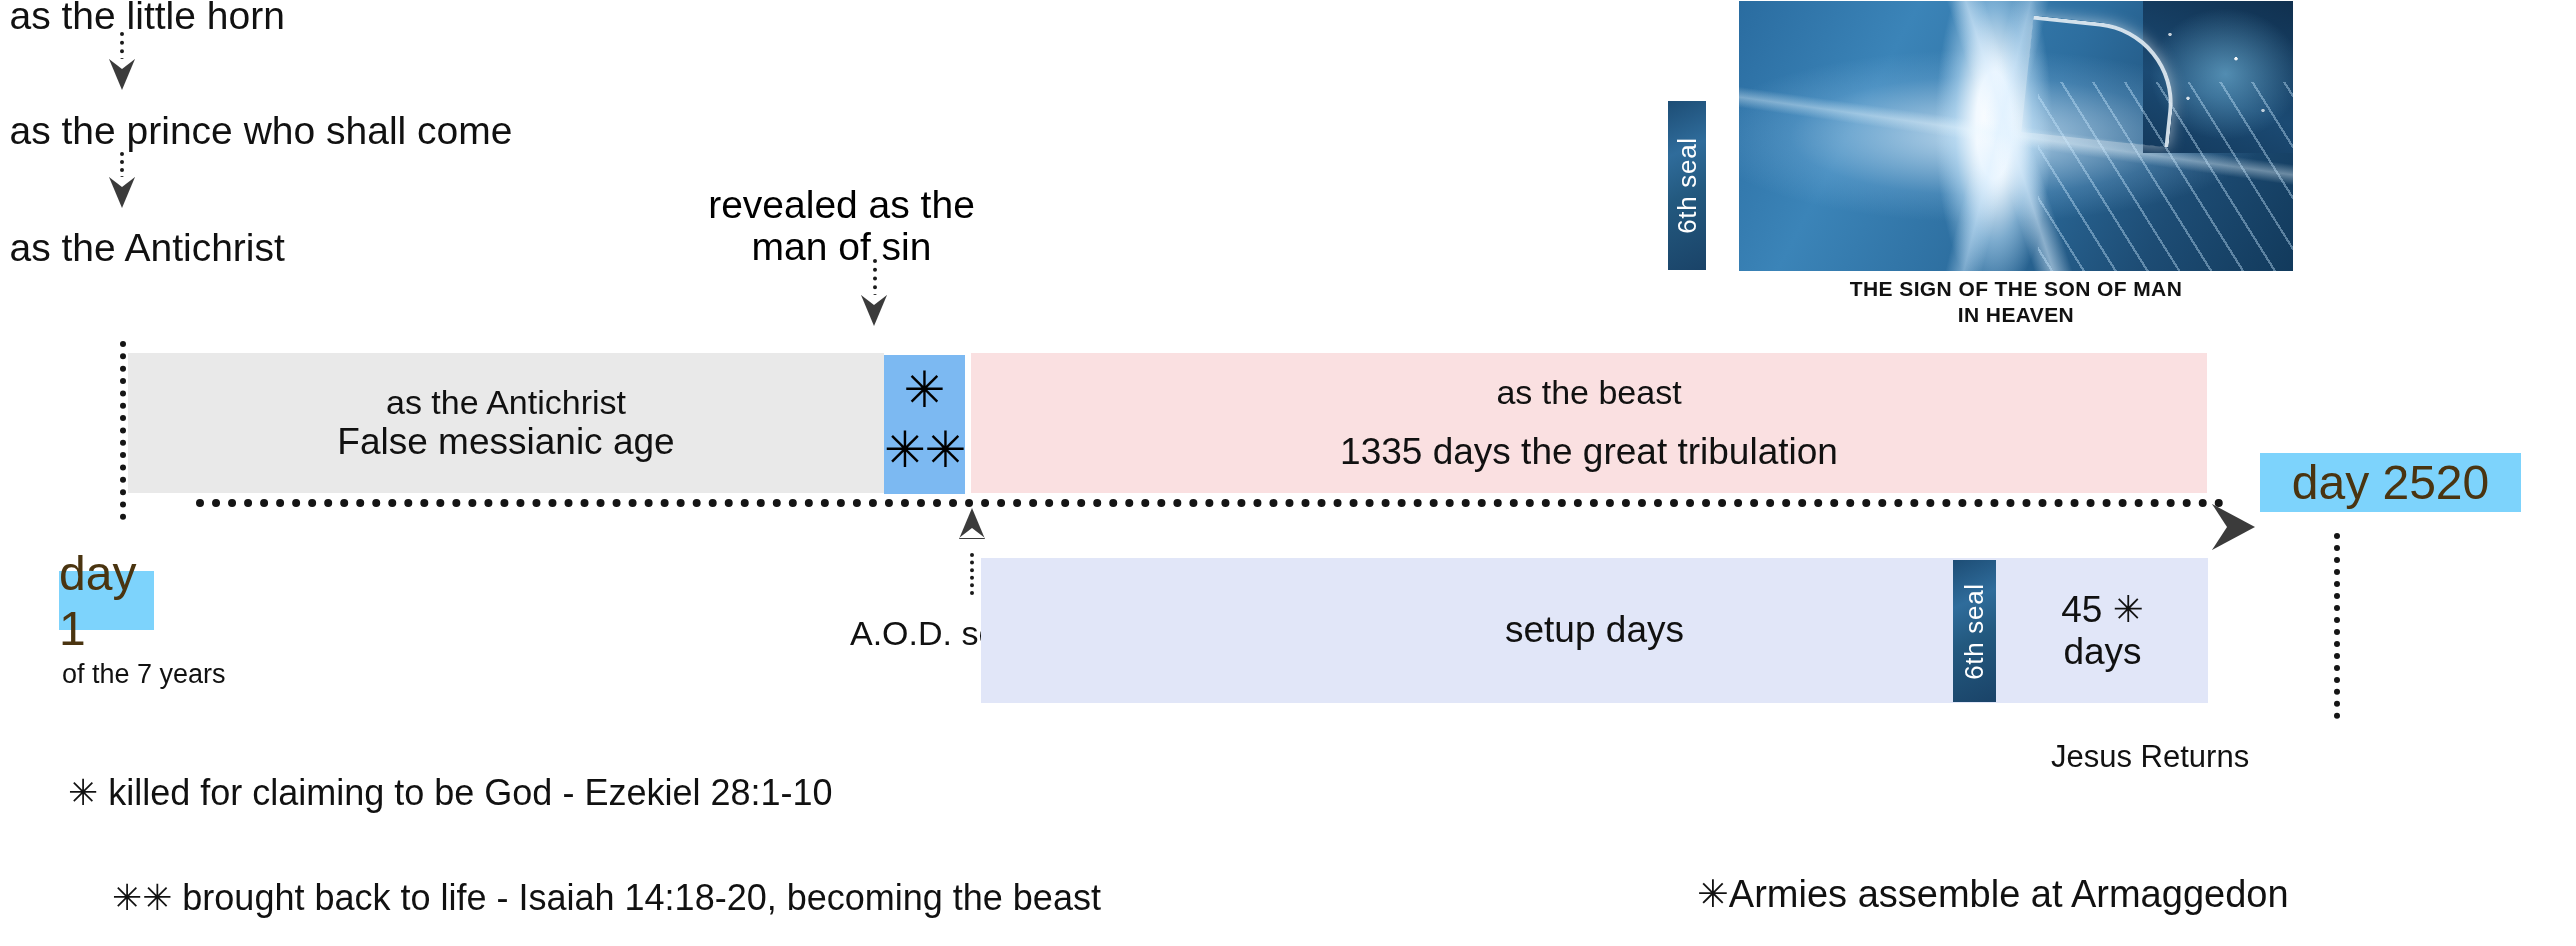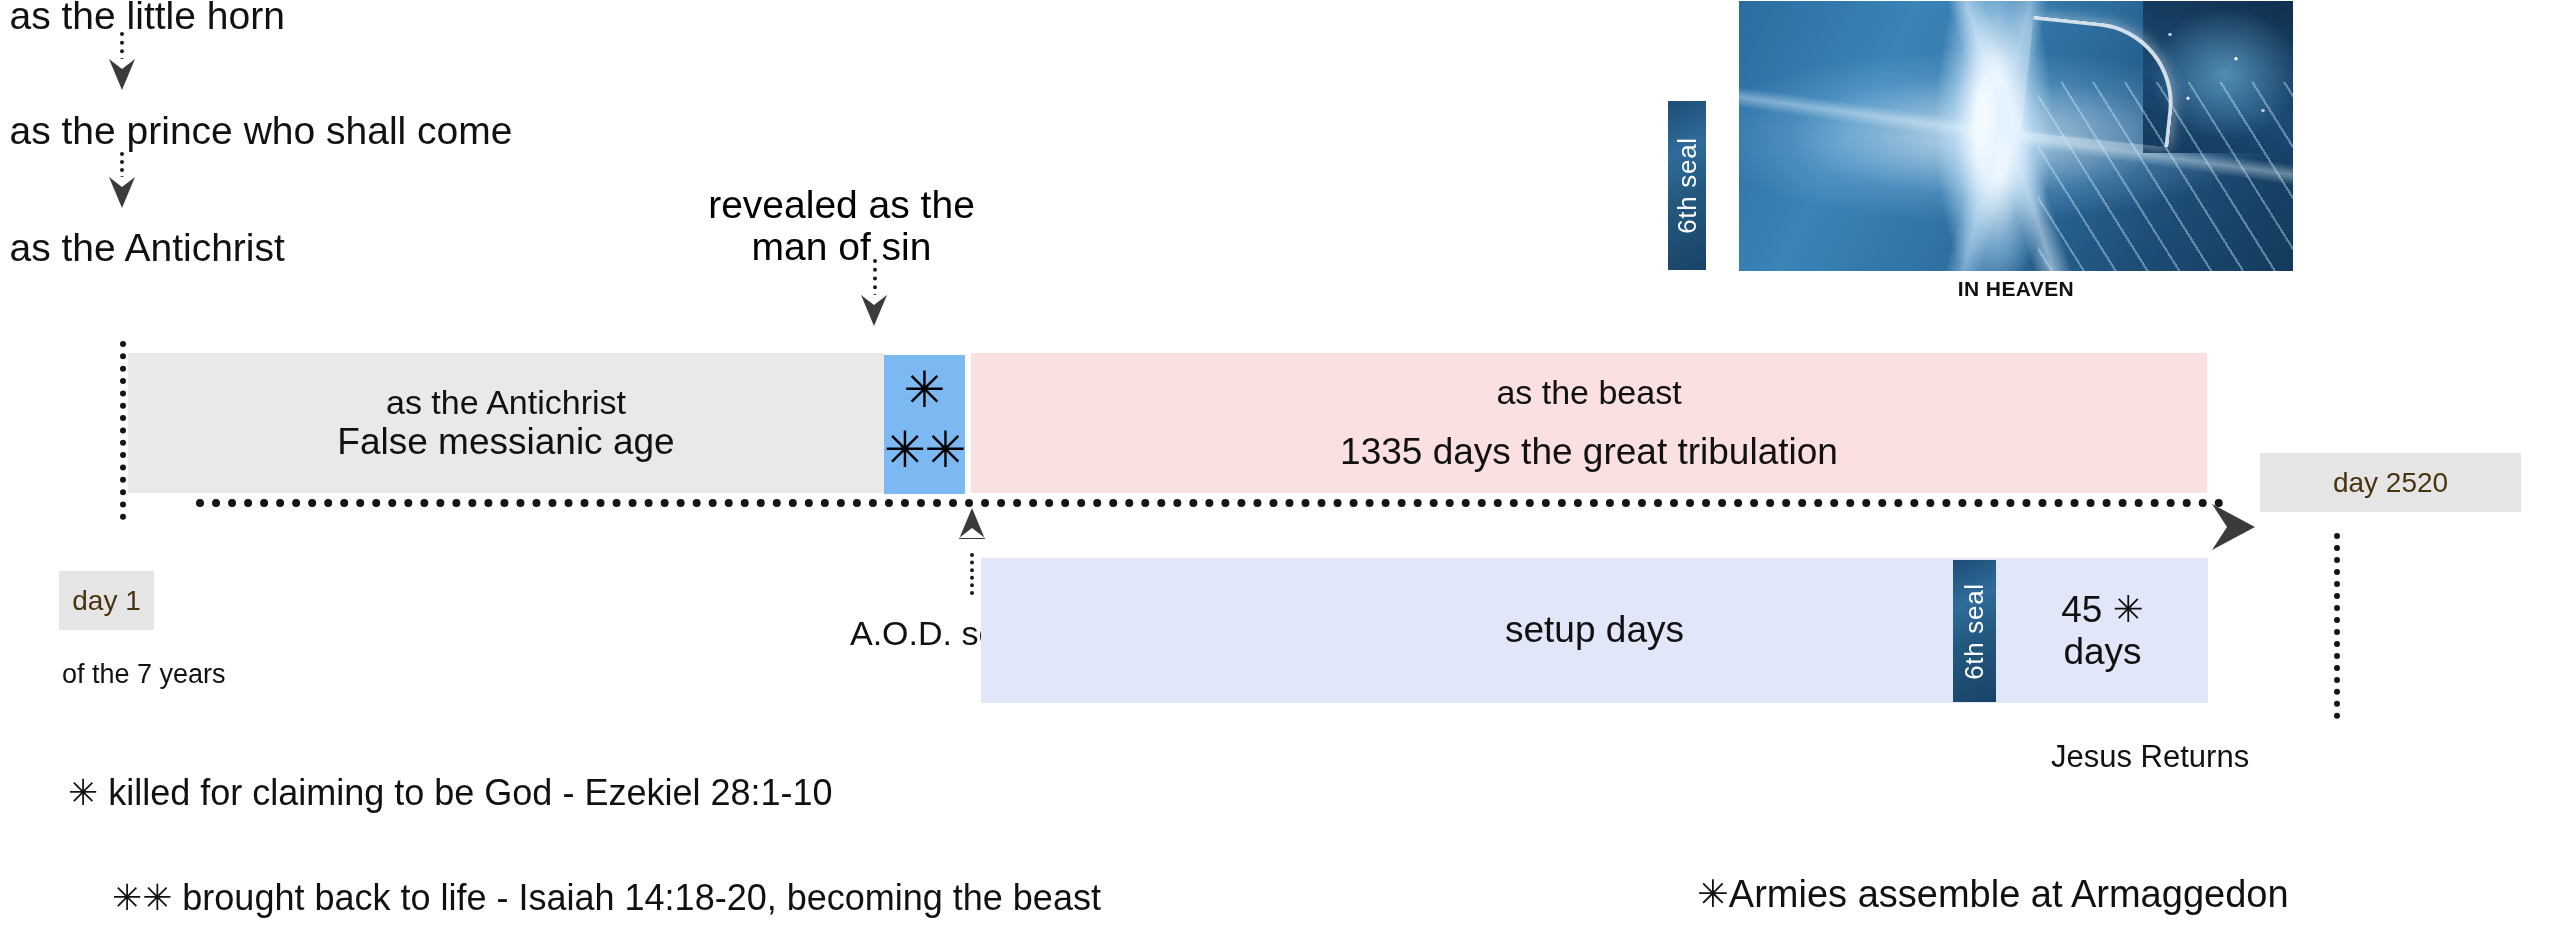--- a/index.html
+++ b/index.html
@@ -127,23 +127,23 @@
     transform:rotate(6deg);
     box-shadow:0 0 15px rgba(255,255,255,.55);
   }
   .pic-caption{
     position:absolute;text-align:center;font-size:21px;line-height:1.22;
     font-weight:bold;color:#111;letter-spacing:0.4px;
   }
 
   
   .chip{
-    position:absolute;background:#e5e5e5;color:#4a3410;
+    position:absolute;background:#7dd3fc;color:#4a3410;
     display:flex;align-items:center;justify-content:center;
-    font-size:28px;box-sizing:border-box;
+    font-size:48px;box-sizing:border-box;
   }
 
   
   .txt{position:absolute;white-space:nowrap;color:#111;}
   .t-aod{font-size:34px;}
   .t-revealed{font-size:39px;text-align:center;line-height:1.07;white-space:normal;}
   .t-7years{font-size:27px;font-weight:normal;}
   .t-foot{font-size:36px;}
   .t-jesus{font-size:31px;}
   .t-armies{font-size:38px;}
@@ -175,20 +175,21 @@
 <div class="seal" style="left:1668px;top:101px;width:38px;height:169px;">
   <span>6th seal</span>
 </div>
 <div class="pic" style="left:1739px;top:1.4px;width:554px;height:270px;">
   <div class="rays"></div>
   <div class="galaxy"></div>
   <div class="streaks"></div>
   <div class="arcsign"></div>
 </div>
 <div class="pic-caption" style="left:1739px;top:276px;width:554px;">
+  <div>THE SIGN OF THE SON OF MAN</div>
   <div>IN HEAVEN</div>
 </div>
 
 <div class="bar bar-grey" style="left:128px;top:353px;width:756px;height:140px;">
   <div class="bar-sub">as the Antichrist</div>
   <div class="bar-main">False messianic age</div>
 </div>
 
 <div class="bar bar-blue-mid" style="left:884px;top:355px;width:81px;height:139px;justify-content:flex-start;padding-top:9.5px;">
   <div class="star-top">✳</div>

